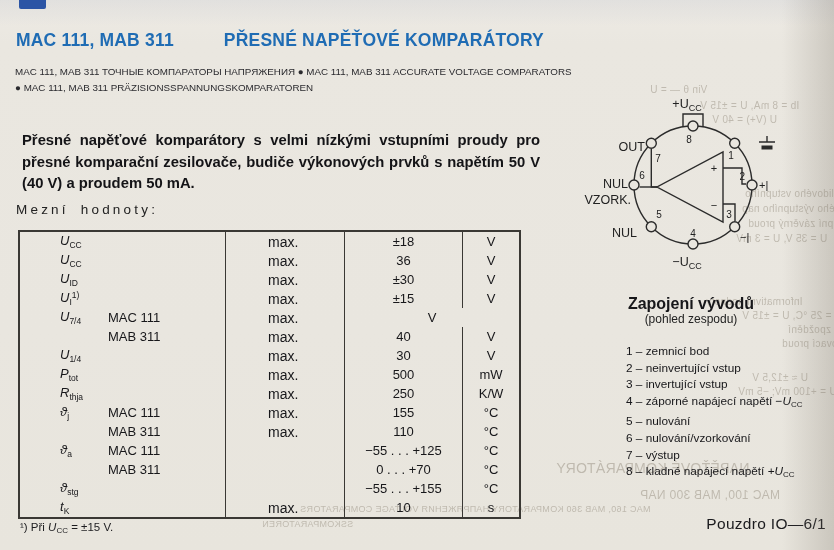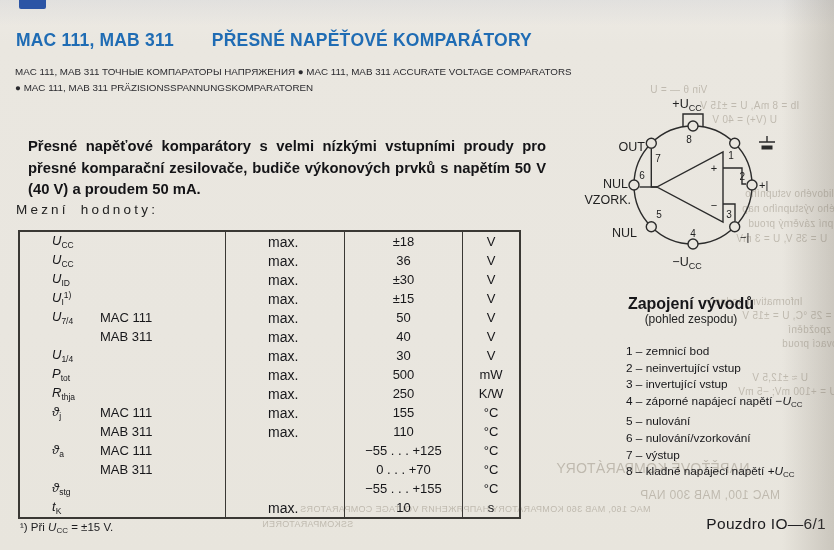--- a/index.html
+++ b/index.html
@@ -15,32 +15,32 @@
   }
   .edge-shade{position:absolute;right:0;top:0;width:52px;height:100%;
     background:linear-gradient(to right,rgba(125,118,106,0),rgba(125,118,106,0.28));pointer-events:none;}
   .top-shade{position:absolute;left:0;top:0;width:100%;height:26px;
     background:linear-gradient(180deg,rgba(190,195,205,0.25),rgba(190,195,205,0));}
   .corner-tab{position:absolute;left:19px;top:0;width:27px;height:9px;background:#2c55a5;border-radius:0 0 2px 2px;}
 
   
   .ghost{position:absolute;color:#978f81;opacity:.5;transform:scaleX(-1);white-space:nowrap;pointer-events:none;letter-spacing:.3px;}
 
-  .header{position:absolute;left:16px;top:30px;display:flex;gap:38px;
+  .header{position:absolute;left:16px;top:30px;display:flex;gap:50px;
     color:#1f6cb4;font-size:17.5px;font-weight:bold;letter-spacing:.2px;white-space:nowrap;}
   .subtitle{position:absolute;left:15px;top:64px;font-size:9.8px;line-height:16px;color:#2a2a2e;white-space:nowrap;}
-  .description{position:absolute;left:13px;top:121px;width:518px;margin:15px;
+  .description{position:absolute;left:13px;top:121px;width:518px;margin:9px;
     font-size:14.8px;font-weight:bold;line-height:21.5px;text-align:justify;color:#141417;}
   .limits-heading{position:absolute;left:16px;top:202px;font-size:13.5px;letter-spacing:3.2px;word-spacing:5px;color:#222;}
 
   .limits-table{position:absolute;left:18px;top:230px;width:499px;height:285px;
     border:2px solid #3a3834;box-sizing:content-box;font-size:13px;color:#17171a;}
   .trow{display:flex;height:19px;align-items:center;}
   .c{height:100%;display:flex;align-items:center;box-sizing:border-box;}
-  .c1{width:205px;padding-left:32px;}
+  .c1{width:205px;padding-left:40px;}
   .c1 .sym{width:48px;flex:none;}
   .c2{width:119px;border-left:1.5px solid #3a3834;padding-left:42px;font-size:14px;}
   .c3{width:118px;border-left:1.5px solid #3a3834;justify-content:center;}
   .c4{flex:1;border-left:1.5px solid #3a3834;justify-content:center;}
   .sym i{font-style:italic;}
   .sym sub{font-size:8.5px;vertical-align:-3px;letter-spacing:0;}
   .sym sup{font-size:8.5px;vertical-align:4px;}
 
   .footnote{position:absolute;left:20px;top:521px;font-size:11.5px;color:#1d1d20;}
   .footnote i{font-style:italic;}
@@ -133,21 +133,20 @@
         <div class="c c2">max.</div>
         <div class="c c3">±15</div>
         <div class="c c4">V</div>
       </div>
       <div class="trow">
         <div class="c c1">
           <span class="sym"><i>U</i><sub>7/4</sub></span>
           <span>MAC 111</span>
         </div>
         <div class="c c2">max.</div>
-        <div class="c c3">50</div>
         <div class="c c4">V</div>
       </div>
       <div class="trow">
         <div class="c c1">
           <span class="sym"></span>
           <span>MAB 311</span>
         </div>
         <div class="c c2">max.</div>
         <div class="c c3">40</div>
         <div class="c c4">V</div>

